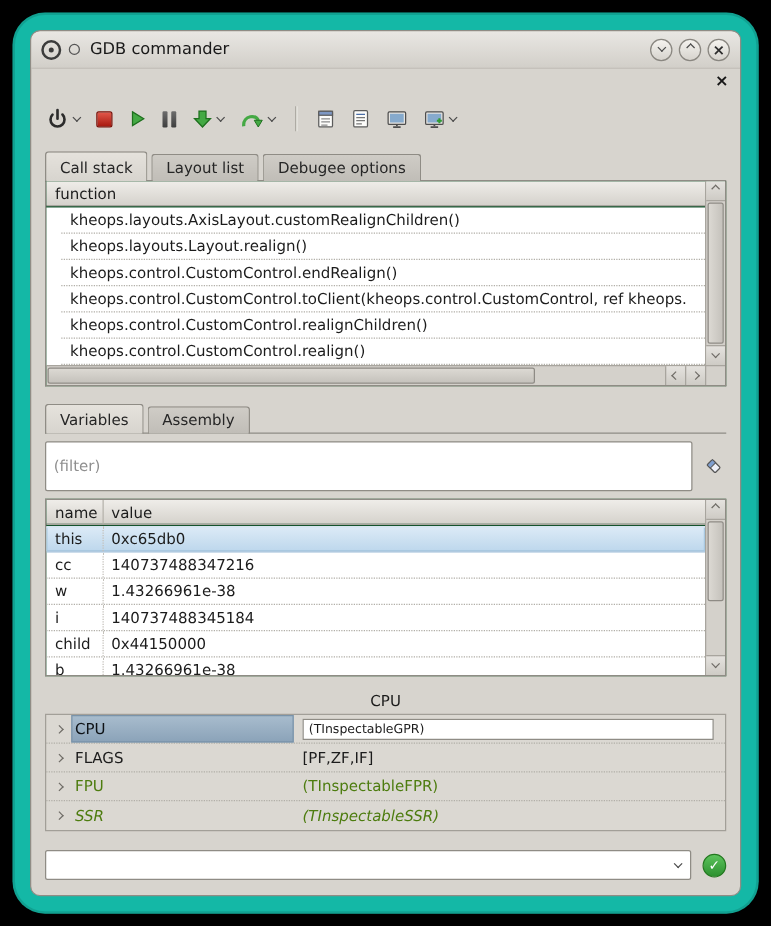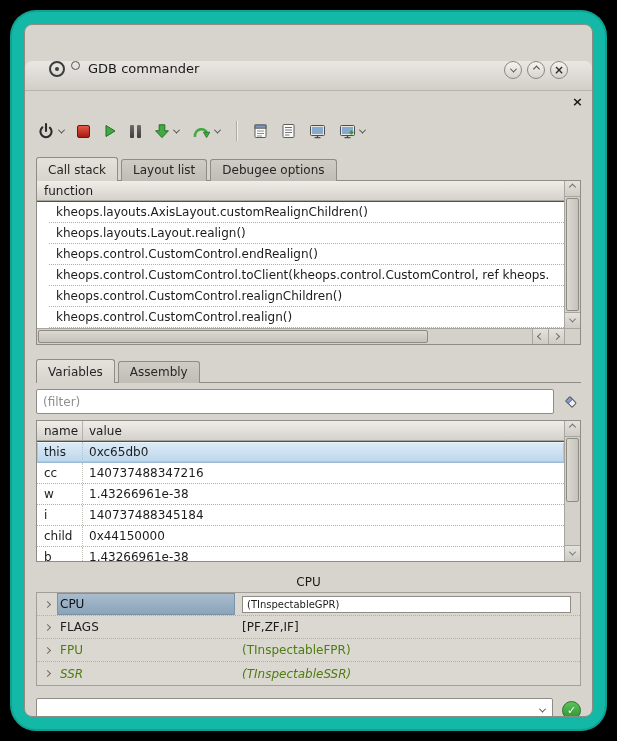--- a/index.html
+++ b/index.html
@@ -6,23 +6,23 @@
   html,body { width:617px; height:741px; }
   body { background:#000; position:relative; font-family:"DejaVu Sans",sans-serif; color:#1c1c1c; }
 
   .frame { position:absolute; left:10px; top:10px; width:597px; height:721px;
            background:#14b8a6; border-radius:26px; padding:14px;
            box-shadow: inset 0 0 0 2px rgba(0,0,0,.12); }
   .window { width:100%; height:100%; background:#d7d4ce; border:1px solid #8f8c85;
             border-radius:8px; display:flex; flex-direction:column; overflow:hidden; }
 
   
-  .titlebar { flex:0 0 30px; display:flex; gap:6px; padding:0 24px;
+  .titlebar { flex:0 0 30px; display:flex; align-items:center; gap:6px; padding:0 8px;
               background:linear-gradient(#e9e7e3,#d2cfc9); border-bottom:1px solid #b7b4ad;
-              border-radius:7px 7px 0 0;margin-top:36px; }
+              border-radius:7px 7px 0 0; }
   .app-ico { width:16px; height:16px; border-radius:50%; border:2px solid #3c3c3c; position:relative; }
   .app-ico::after { content:""; position:absolute; left:4px; top:4px; width:4px; height:4px; border-radius:50%; background:#3c3c3c; }
   .app-badge { width:9px; height:9px; border-radius:50%; border:1.5px solid #555; }
   .title { font-size:13px; color:#191919; margin-left:2px; flex:1; white-space:nowrap; overflow:hidden; }
   .tb-btns { display:flex; gap:5px; }
   .tb-btn { width:18px; height:18px; border-radius:50%; border:1px solid #8a8781;
             background:linear-gradient(#f5f3ef,#d6d3cd); display:flex; align-items:center; justify-content:center; }
   .tb-close-glyph { font-size:12px; font-weight:bold; color:#2d2d2d; line-height:1; }
 
   
@@ -49,21 +49,21 @@
 
   
   .tabs { flex:0 0 24px; display:flex; align-items:flex-end; margin:6px 11px 0; position:relative; }
   .tabs::after { content:""; position:absolute; left:0; right:0; bottom:0; height:1px; background:#8f8c85; }
   .tab { position:relative; z-index:1; font-size:12px; color:#262626; padding:3px 11px 4px;
          border:1px solid #8f8c85; border-bottom:none; border-radius:3px 3px 0 0;
          background:linear-gradient(#cfccc6,#c0bdb7); margin-right:3px; white-space:nowrap; }
   .tab.active { z-index:3; background:linear-gradient(#e5e2dc,#d7d4ce); padding-top:5px; }
 
   
-  .pane { margin:0 11px; border:1px solid #8f8c85; border-top:none; background:#6d28d9; position:relative; overflow:hidden; }
+  .pane { margin:0 11px; border:1px solid #8f8c85; border-top:none; background:#14532d; position:relative; overflow:hidden; }
   .pane.callstack { flex:0 0 164px; }
   .pane.vars { flex:0 0 142px; border-top:1px solid #8f8c85; }
 
   .cs-header { position:absolute; left:0; top:0; right:16px; height:20px; line-height:20px; padding-left:7px;
                font-size:12px; background:linear-gradient(#efede9,#d5d2cc); border-bottom:1px solid #a8a59e; }
   .cs-rows { position:absolute; left:0; top:21px; right:16px; bottom:16px; overflow:hidden; background:#fff;padding-left:12px; }
   .cs-row { height:21px; line-height:20px; padding-left:7px; font-size:12px; white-space:nowrap;
             overflow:hidden; border-bottom:1px dotted #b1aea7; }
 
   .vscroll { position:absolute; top:0; right:0; bottom:0; width:16px; background:#d4d1cb; border-left:1px solid #a8a59e; }
@@ -78,21 +78,21 @@
   .hscroll { position:absolute; left:0; right:16px; bottom:0; height:16px; background:#d4d1cb; border-top:1px solid #a8a59e; }
   .h-thumb { position:absolute; left:1px; top:1px; bottom:1px; width:74%; border:1px solid #8e8b85; border-radius:2px;
              background:linear-gradient(#dcd9d3,#c5c2bc); }
   .h-btns { position:absolute; right:0; top:0; bottom:0; display:flex; }
   .h-btns .sb-btn { width:16px; height:100%; border-left:1px solid #a8a59e; }
   .sb-corner { position:absolute; right:0; bottom:0; width:16px; height:16px; background:#d4d1cb;
                border-left:1px solid #a8a59e; border-top:1px solid #a8a59e; }
 
   
   .filter-row { flex:0 0 24px; display:flex; align-items:center; gap:7px; margin:6px 11px; }
-  .filter-input { flex:1; height:25px; border:1px solid #8f8c85; border-radius:2px; background:#fff;
+  .filter-input { flex:1; height:40px; border:1px solid #8f8c85; border-radius:2px; background:#fff;
                   font:12px "DejaVu Sans",sans-serif; padding:0 6px; color:#15803d; outline:none; }
   .filter-input::placeholder { color:#8f8f8f; }
   .clear-btn { width:20px; height:20px; display:flex; align-items:center; justify-content:center; }
 
   
   .v-header { position:absolute; left:0; top:0; right:16px; height:20px; display:flex; font-size:12px;
               background:linear-gradient(#efede9,#d5d2cc); border-bottom:1px solid #a8a59e; }
   .v-header .h-name { width:46px; padding-left:7px; line-height:20px; border-right:1px solid #b5b2ab; }
   .v-header .h-value { flex:1; padding-left:6px; line-height:20px; }
   .v-rows { position:absolute; left:0; top:21px; right:16px; bottom:0; overflow:hidden; background:#fff; }

